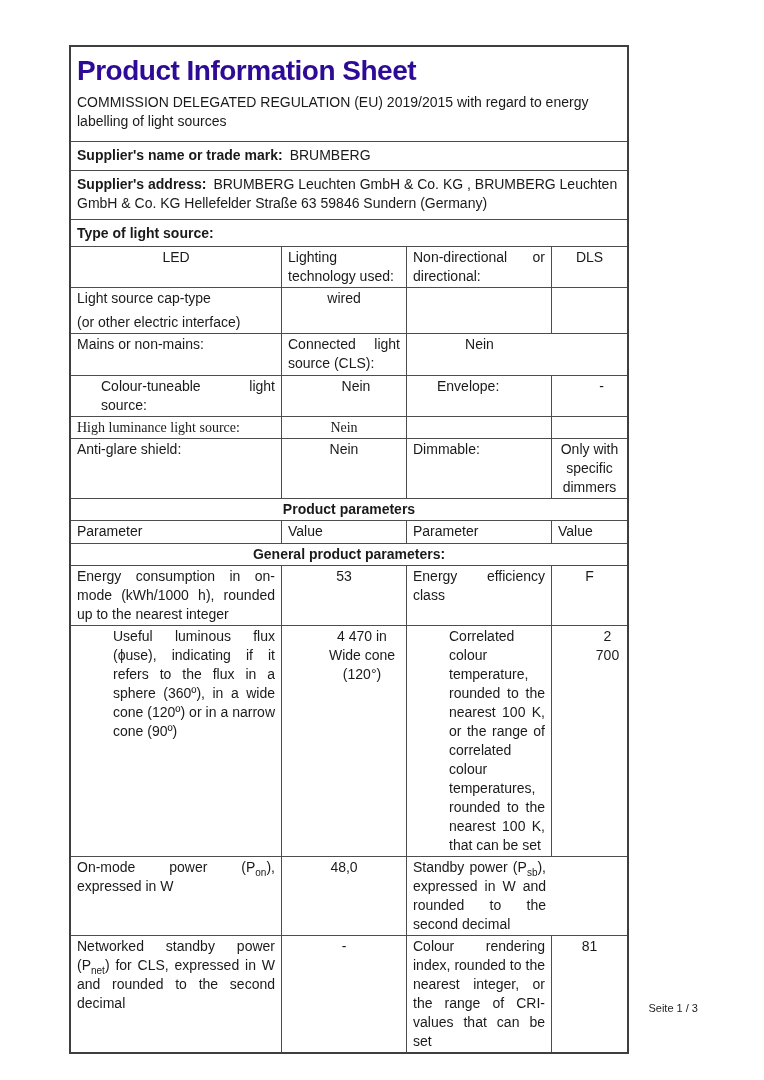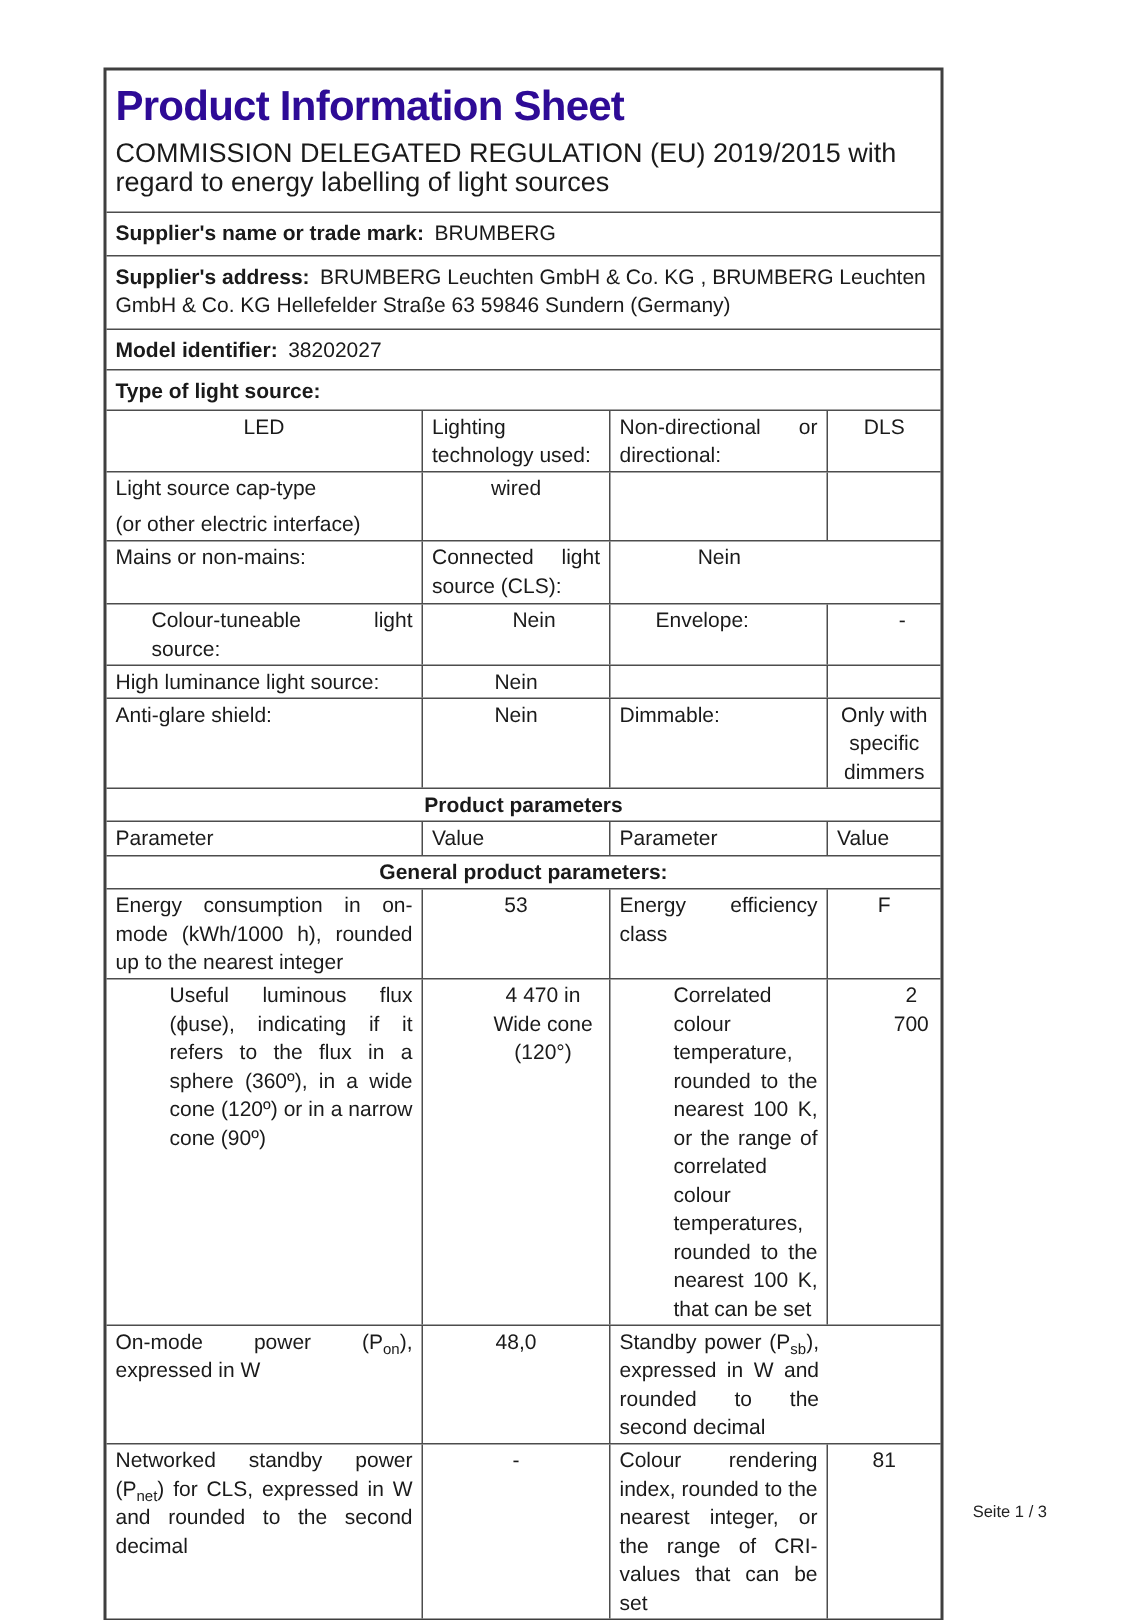--- a/index.html
+++ b/index.html
@@ -41,36 +41,36 @@
   .bold { font-weight: bold; }
 
   .header-cell { padding: 8px 6px 10px 6px; min-height: 88px; }
   .doc-title {
     font-size: 28px;
     line-height: 32px;
     font-weight: bold;
     color: #2E0B96;
     letter-spacing: -0.5px;
   }
-  .regulation { margin-top: 6px; font-size: 18px; line-height: 19px; }
+  .regulation { margin-top: 6px; font-size: 14px; line-height: 19px; }
 
   .kv-row { min-height: 27px; display: block; }
   .kv-row .cell { padding-top: 4px; padding-bottom: 3px; }
   .kv-value { margin-left: 7px; font-weight: normal; }
 
   .min-name   { min-height: 29px; }
   .min-addr   { min-height: 49px; }
   .min-model  { min-height: 27px; }
   .min-type   { min-height: 27px; }
 
   .r-tech  .cell { min-height: 39px; }
   .r-cap   .cell { min-height: 45px; }
   .r-mains .cell { min-height: 41px; }
   .r-ct    .cell { min-height: 21px; margin-left: 24px; }
-  .r-hl    .cell { min-height: 21px; }
+  .r-hl    .cell { min-height: 21px; font-family: Liberation Serif, serif; }
   .r-ag    .cell { min-height: 41px; }
 
   .cap-line2 { margin-top: 5px; }
 
   .section-head { min-height: 21px; text-align: center; font-weight: bold; font-size: 14px; line-height: 19px; padding: 1px 6px; }
   .col-head .cell { min-height: 22px; }
 
   .p-energy .cell { min-height: 59px; }
   .p-flux   .cell { min-height: 188px; margin-left: 36px; }
   .p-onmode .cell { min-height: 78px; }
@@ -101,24 +101,20 @@
     <div class="row kv-row min-name">
       <div class="cell"><span class="bold">Supplier's name or trade mark:</span><span class="kv-value">BRUMBERG</span>
       </div>
     </div>
 
     <div class="row kv-row min-addr">
       <div class="cell"><span class="bold">Supplier's address:</span><span class="kv-value">BRUMBERG Leuchten GmbH &amp; Co. KG , BRUMBERG Leuchten GmbH &amp; Co. KG Hellefelder Straße 63 59846 Sundern (Germany)</span>
       </div>
     </div>
 
-    <div class="row kv-row min-model">
-      <div class="cell"><span class="bold">Model identifier:</span><span class="kv-value">38202027</span>
-      </div>
-    </div>
 
     <div class="row kv-row min-type">
       <div class="cell bold">Type of light source:</div>
     </div>
 
     <div class="row grid4 r-tech">
       <div class="cell vcenter">LED</div>
       <div class="cell just">Lighting technology used:</div>
       <div class="cell just">Non-directional or directional:</div>
       <div class="cell vcenter">DLS</div>

